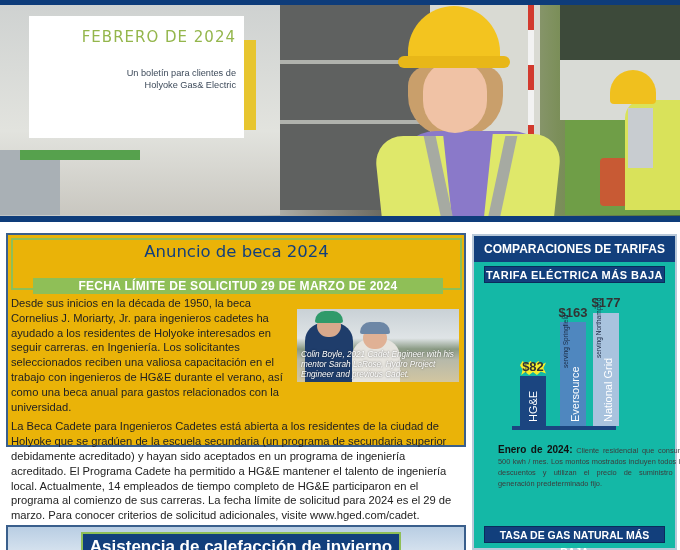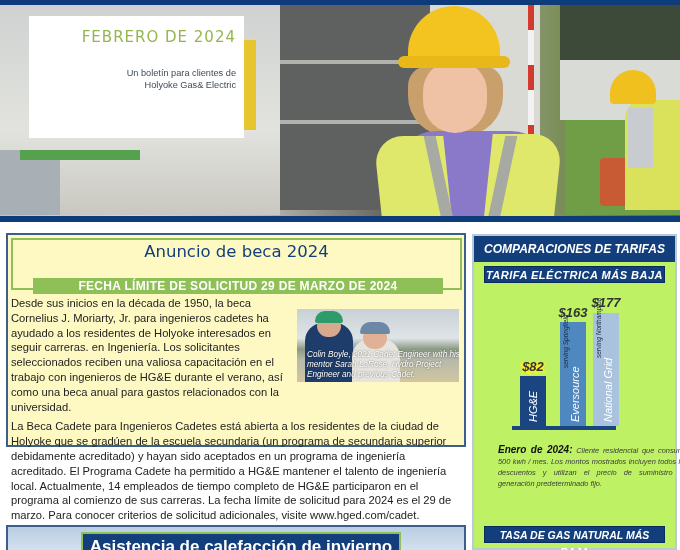--- a/index.html
+++ b/index.html
@@ -41,43 +41,43 @@
   .red-tool { position: absolute; left: 600px; top: 158px; width: 28px; height: 48px; background: #c85a34; border-radius: 4px; }
 
   
   .title-card { position: absolute; left: 29px; top: 16px; width: 215px; height: 122px; background: #ffffff; padding: 10px 8px 0 8px; text-align: right; }
   .title-main { font-family: "DejaVu Sans", sans-serif; font-size: 23.5px; color: #123f7c; letter-spacing: 0.5px; line-height: 28px; }
   .title-sub { font-family: "DejaVu Sans", sans-serif; font-size: 17px; color: #123f7c; line-height: 24px; padding-right: 18px; margin-top: -1px; }
   .title-date { font-family: "DejaVu Sans", sans-serif; font-size: 15px; color: #94b64c; letter-spacing: 1px; margin-top: 4px; line-height: 14px; }
   .title-tag { font-family: Liberation Sans, sans-serif; font-size: 9.2px; color: #3d4a5a; line-height: 12px; margin-top: 23px; }
 
   
-  .article { position: absolute; left: 6px; top: 233px; width: 460px; height: 214px; border: 2px solid #3a5f8c; background: #fef9c3; }
+  .article { position: absolute; left: 6px; top: 233px; width: 460px; height: 214px; border: 2px solid #3a5f8c; background: #eab308; }
   .article-head { position: absolute; left: 3px; top: 3px; width: 451px; height: 52px; border: 2px solid #8fbf57; }
   .a-title { position: absolute; left: 0; top: 2px; width: 100%; text-align: center; font-family: "DejaVu Sans", sans-serif; font-size: 16.5px; color: #123f7c; line-height: 20px; }
   .a-subtitle { position: absolute; left: 0; top: 23px; width: 100%; text-align: center; font-size: 13px; font-weight: bold; color: #123f7c; line-height: 16px; }
   .deadline-bar { position: absolute; left: 25px; top: 43px; width: 410px; height: 16px; background: #8fbf57; text-align: center; color: #ffffff; font-size: 12px; font-weight: bold; line-height: 16px; letter-spacing: 0.3px; }
   .article-body { position: absolute; left: 3px; top: 61px; width: 452px; font-size: 11.2px; color: #222; line-height: 14.8px; }
   .photo { float: right; width: 162px; height: 73px; margin: 13px 4px 4px 6px; position: relative; overflow: hidden;
            background: linear-gradient(180deg, #c9d1d6 0%, #dfe4e6 40%, #8a9a84 55%, #b7b9aa 70%, #d2c6a0 100%); }
   .photo-person1 { position: absolute; left: 8px; top: 14px; width: 48px; height: 60px; background: #1f3d6b; border-radius: 18px 18px 0 0; }
   .photo-head1 { position: absolute; left: 20px; top: 6px; width: 24px; height: 22px; background: #d8a98c; border-radius: 12px; }
   .photo-helmet1 { position: absolute; left: 18px; top: 2px; width: 28px; height: 12px; background: #2f9a6a; border-radius: 14px 14px 3px 3px; }
   .photo-person2 { position: absolute; left: 55px; top: 30px; width: 48px; height: 50px; background: #e6e4de; border-radius: 18px 18px 0 0; }
   .photo-head2 { position: absolute; left: 66px; top: 18px; width: 24px; height: 22px; background: #e0b195; border-radius: 12px; }
   .photo-helmet2 { position: absolute; left: 63px; top: 13px; width: 30px; height: 12px; background: #6d87a6; border-radius: 15px 15px 3px 3px; }
-  .photo-caption { position: absolute; left: 10px; top: 41px; width: 158px; font-size: 8.2px; font-style: italic; color: #ffffff; line-height: 10px; text-shadow: 0 0 2px rgba(0,0,0,0.6); }
+  .photo-caption { position: absolute; left: 4px; top: 41px; width: 158px; font-size: 8.2px; font-style: italic; color: #ffffff; line-height: 10px; text-shadow: 0 0 2px rgba(0,0,0,0.6); }
   .article-body p { margin-bottom: 5px; }
 
   
   .article2 { position: absolute; left: 6px; top: 525px; width: 460px; height: 30px; border: 2px solid #3a5f8c; background: linear-gradient(180deg, #b9cee3, #d7e3ef); }
   .article2-title { position: absolute; left: 73px; top: 5px; width: 320px; height: 25px; background: #123f7c; border: 2px solid #8fbf57; color: #fff; font-size: 17px; font-weight: bold; text-align: center; line-height: 26px; overflow: hidden; }
 
   
-  .sidebar { position: absolute; left: 472px; top: 234px; width: 205px; height: 316px; background: #bef264; border: 2px solid #b9c9d9; font-style: italic; }
+  .sidebar { position: absolute; left: 472px; top: 234px; width: 205px; height: 316px; background: #14b8a6; border: 2px solid #b9c9d9; }
   .sb-header { position: absolute; left: 0; top: 0; width: 201px; height: 26px; background: #123f7c; color: #fff; font-size: 12px; font-weight: bold; text-align: center; line-height: 26px; }
   .sb-sub { position: absolute; left: 10px; top: 30px; width: 181px; height: 17px; background: #123f7c; color: #fff; font-size: 11px; font-weight: bold; text-align: center; line-height: 17px; letter-spacing: 0.5px; border: 1px solid #0a2c5b; }
   .chart { position: absolute; left: 30px; top: 60px; width: 140px; height: 140px; }
   .bar { position: absolute; bottom: 10px; width: 26px; }
   .bar-label { position: absolute; left: 50%; bottom: 4px; transform-origin: left bottom; white-space: nowrap; color: #fff; font-size: 11px; }
   .bar-val { position: absolute; width: 40px; text-align: center; font-size: 13px; font-weight: bold; color: #333; }
   .bar-note { position: absolute; white-space: nowrap; font-size: 6.5px; color: #1b2a44; transform: rotate(-90deg); transform-origin: left top; }
   .chart-base { position: absolute; left: 8px; bottom: 6px; width: 104px; height: 4px; background: #1b4580; }
   .burst { position: absolute; width: 26px; height: 14px; background: #f7ee2c; clip-path: polygon(0 30%,10% 0,25% 25%,40% 0,55% 25%,70% 0,85% 25%,100% 10%,90% 50%,100% 90%,80% 75%,65% 100%,50% 78%,35% 100%,20% 78%,5% 100%,10% 60%); }
   .sb-note { position: absolute; left: 24px; top: 208px; width: 190px; font-size: 7.4px; color: #3c3c3c; line-height: 11px; text-align: justify; }

